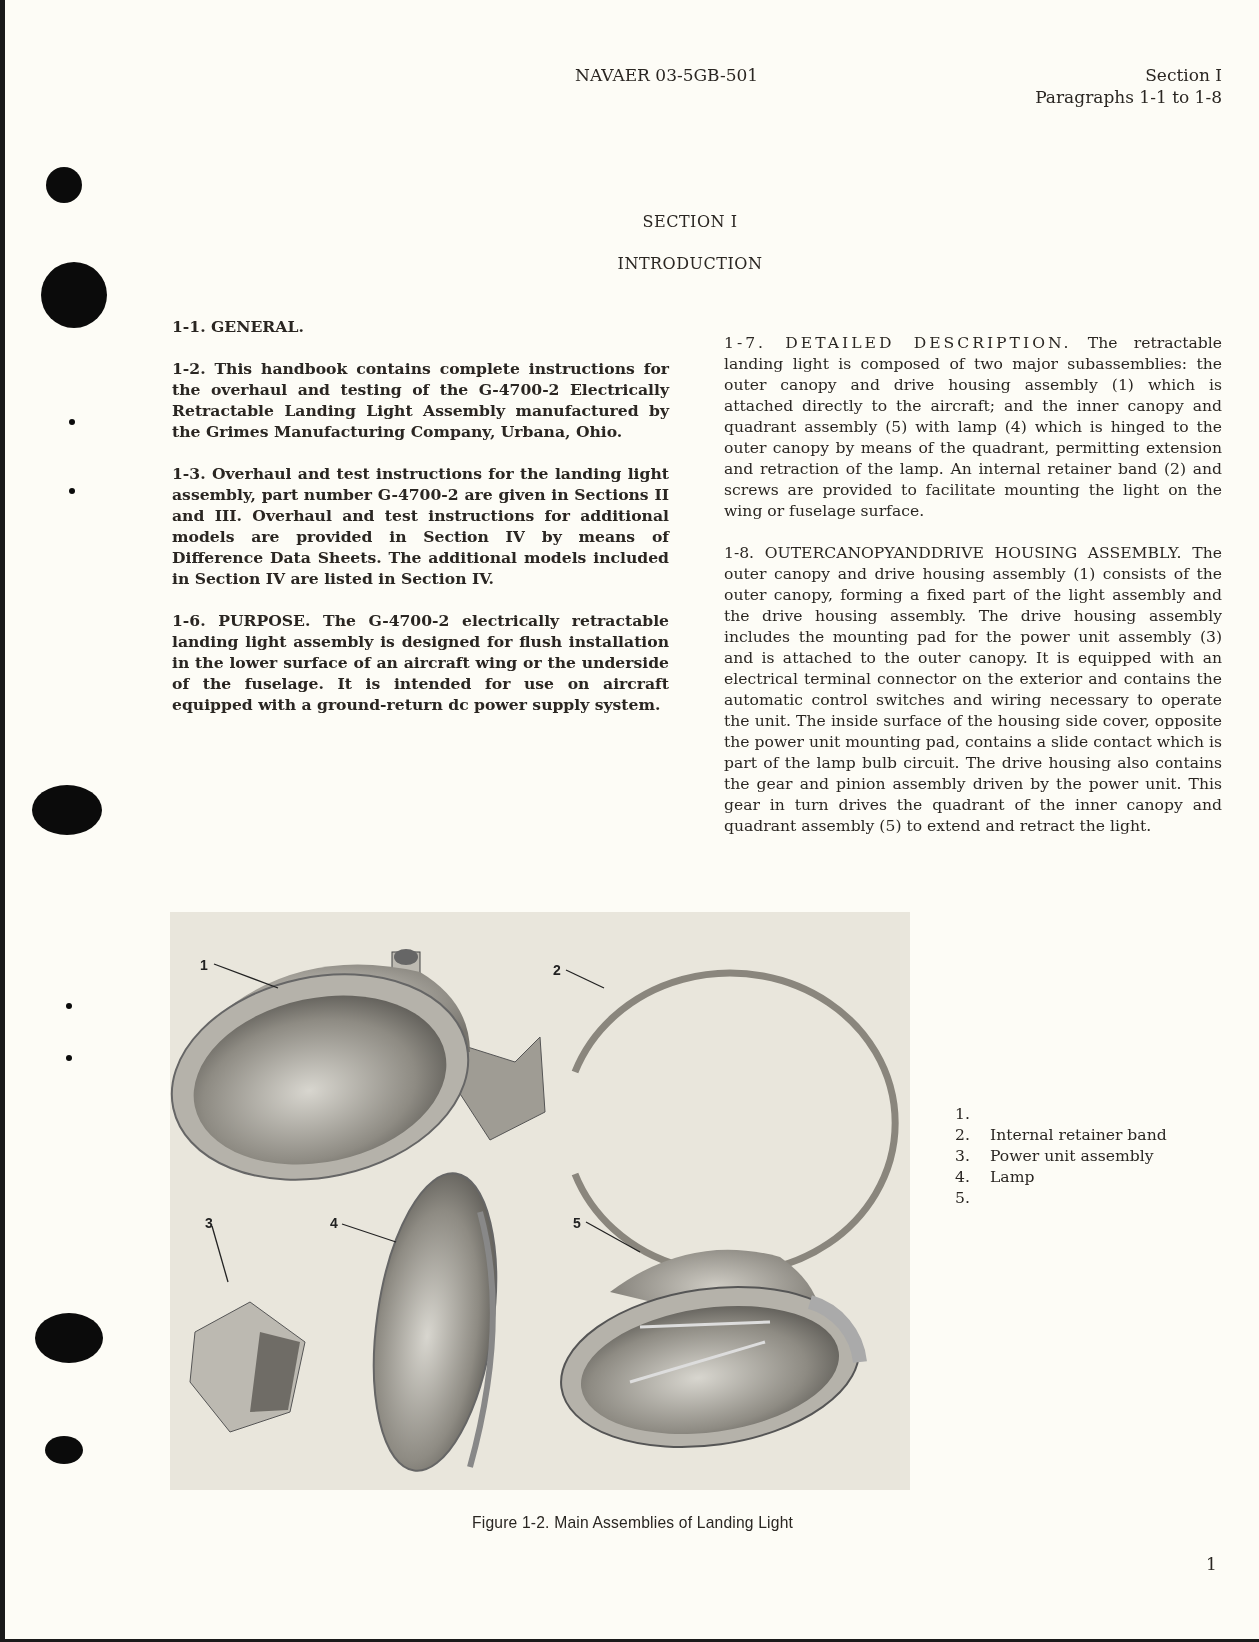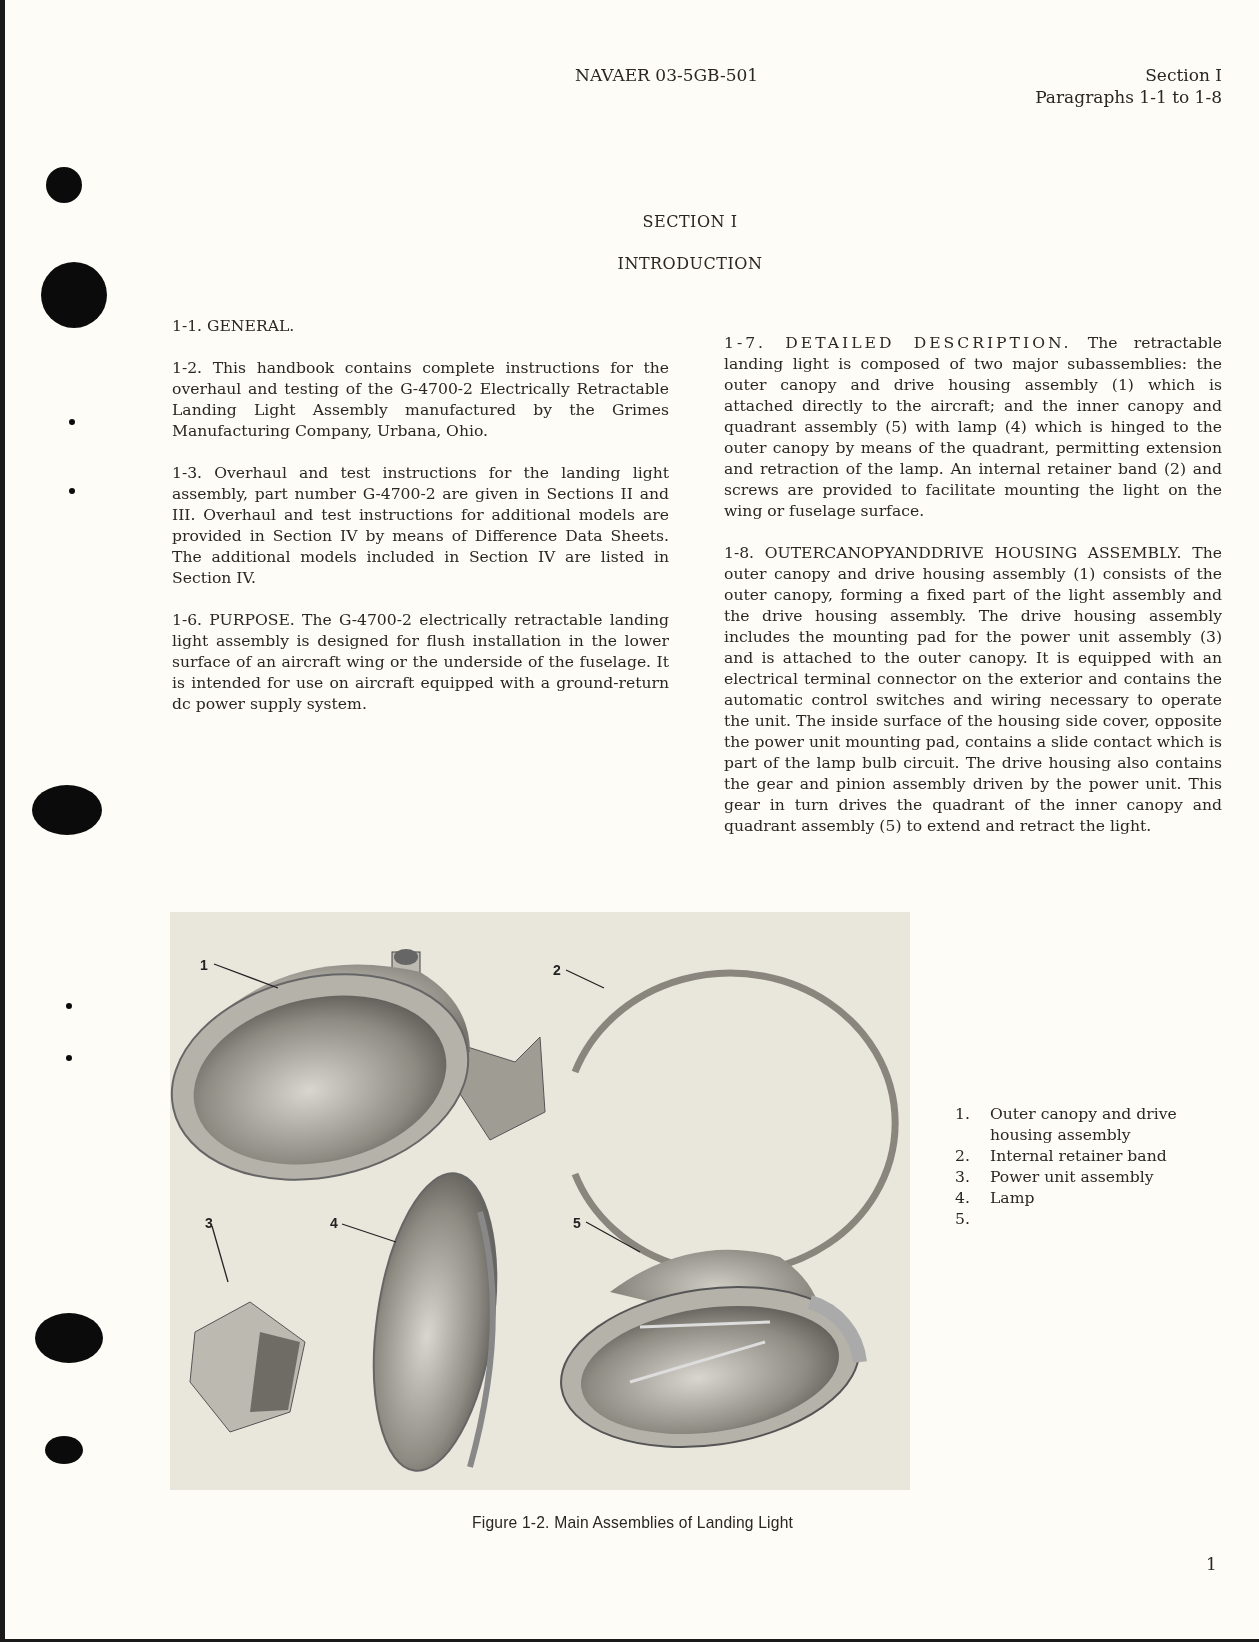--- a/index.html
+++ b/index.html
@@ -12,21 +12,21 @@
   .edge-left { position: absolute; left: 0; top: 0; width: 5px; height: 1642px; background: #1a1a1a; }
   .edge-bottom { position: absolute; left: 0; bottom: 0; width: 1259px; height: 3px; background: #1a1a1a; }
   .punch { position: absolute; background: #0b0b0b; border-radius: 50%; }
   .abs { position: absolute; }
   .hdr { font-size: 17px; line-height: 22px; }
   .hdr-left { left: 575px; top: 64px; }
   .hdr-right { right: 37px; top: 64px; text-align: right; }
   .sec-title { left: 0; width: 1380px; text-align: center; font-size: 16px; letter-spacing: 0.5px; }
   .col { position: absolute; font-size: 15.6px; line-height: 21px; text-align: justify; }
   .col p { margin: 0 0 21px 0; }
-  .col-left { left: 172px; top: 316px; width: 497px; }
+  .col-left { left: 172px; top: 316px; width: 497px; font-weight: bold; }
   .col-right { left: 724px; top: 316px; width: 498px; margin-top: 17px; }
   .spaced { letter-spacing: 3px; }
   .photo {
     position: absolute; left: 170px; top: 912px; width: 740px; height: 578px;
     background: #e9e6dc;
   }
   .photo svg { display: block; }
   .legend { position: absolute; left: 955px; top: 1104px; font-size: 15.6px; line-height: 21px; }
   .legend-item { display: flex; }
   .legend-num { width: 35px; }
@@ -135,21 +135,20 @@
     <text class="callout" x="383" y="63">2</text>
     <text class="callout" x="35" y="316">3</text>
     <text class="callout" x="160" y="316">4</text>
     <text class="callout" x="403" y="316">5</text>
   </svg>
 </div>
 
 <div class="legend">
   <div class="legend-item">
     <span class="legend-num">1.</span>
-    <span class="legend-text">Outer canopy and drive housing assembly</span>
   </div>
   <div class="legend-item">
     <span class="legend-num">2.</span>
     <span class="legend-text">Internal retainer band</span>
   </div>
   <div class="legend-item">
     <span class="legend-num">3.</span>
     <span class="legend-text">Power unit assembly</span>
   </div>
   <div class="legend-item">

